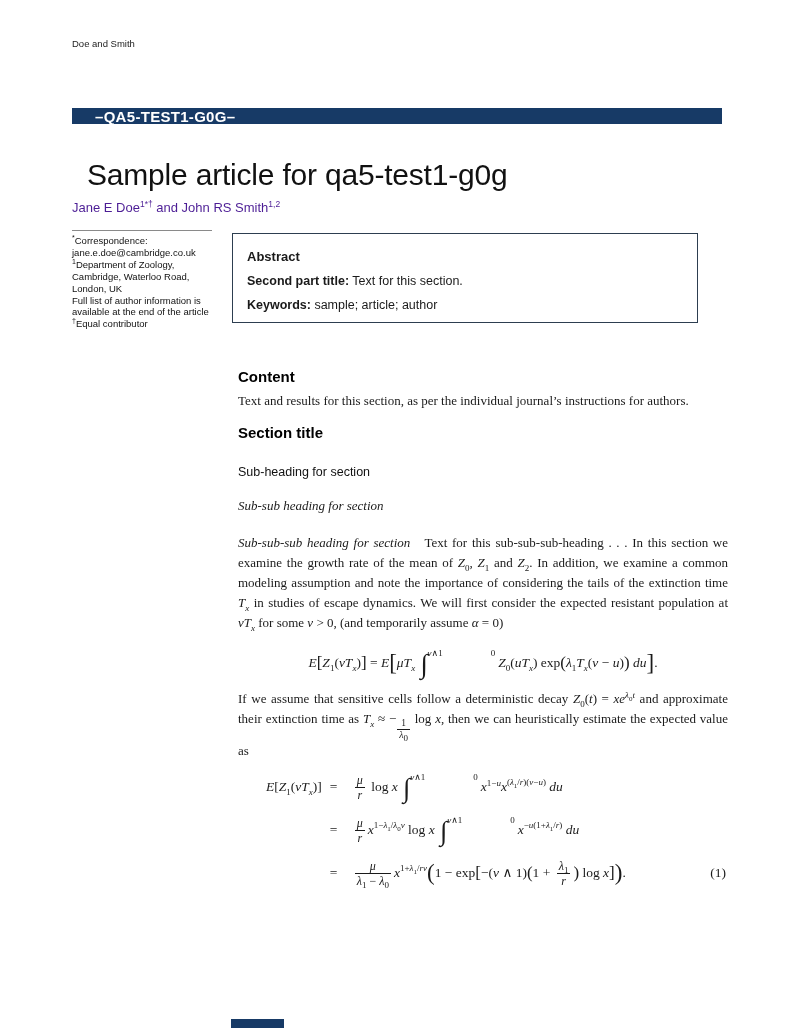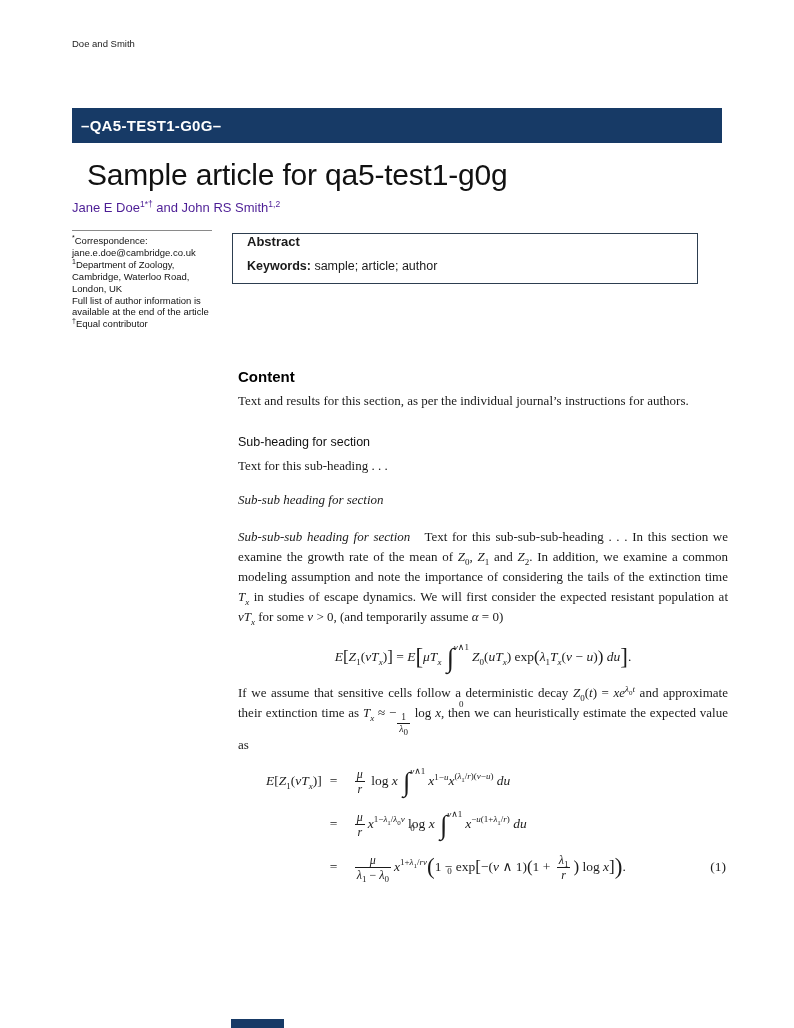--- a/index.html
+++ b/index.html
@@ -1,36 +1,36 @@
 <!DOCTYPE html>
 <html style="--banner_bg: #173a66; --box_border: #2d3e50;"><head>
 <meta charset="utf-8">
 <style>
   html,body{margin:0;padding:0;background:#ffffff;}
   .page{position:relative;width:794px;height:1028px;background:#fff;overflow:hidden;
         font-family:"Liberation Sans",sans-serif;color:#1a1a1a;}
 
   .running-head{position:absolute;left:72px;top:38px;font-size:9.5px;color:#222;}
 
-  .banner{position:absolute;left:72px;top:108px;width:650px;height:35px;
+  .banner{position:absolute;left:72px;top:108px;width:650px;height:16px;
           background:var(--banner_bg,#173a66);color:#fff;display:flex;align-items:center;
-          box-sizing:border-box;padding-left:9px;font-weight:bold;font-size:15px;letter-spacing:.3px;}
+          box-sizing:border-box;padding-left:23px;font-weight:bold;font-size:15px;letter-spacing:.3px;}
 
   .title{position:absolute;left:71px;top:142px;margin:16px;font-size:30px;font-weight:500;
          letter-spacing:-.2px;color:#111;}
 
   .authors{position:absolute;left:72px;top:200px;font-size:13px;color:#4c1d95;}
   .authors sup{font-size:8.5px;}
 
   .sidebar{position:absolute;left:72px;top:230px;width:146px;font-size:9.5px;line-height:11.9px;color:#111;}
   .sidebar .rule{border-top:1px solid #8a8a8a;margin-bottom:4px;width:140px;}
   .sidebar sup{font-size:7px;}
 
   .abstract-box{position:absolute;left:232px;top:233px;width:466px;box-sizing:border-box;
-                border:1.5px solid var(--box_border,#2d3e50);padding:0 14px 8px;}
+                border:1.5px solid var(--box_border,#2d3e50);padding:15px 14px 8px;}
   .abs-head{font-weight:bold;font-size:13px;margin:0 0 10px;}
   .abstract-box p{margin:0 0 9.5px;font-size:12.5px;}
   .abstract-box p:last-child{margin-bottom:2px;}
   .abstract-box b{font-weight:bold;}
 
   .main{position:absolute;left:238px;top:360px;width:490px;
         font-family:"Liberation Serif",serif;font-size:13px;line-height:20px;color:#1a1a1a;}
   .main h2{font-family:"Liberation Sans",sans-serif;font-size:15px;line-height:17px;
            font-weight:bold;color:#000;margin:0;}
   .h-content{margin:8px 0 6px !important;}
@@ -51,21 +51,21 @@
 
   .equation{margin:16px 0 10px;text-align:center;font-size:13.5px;line-height:normal;}
 
   .frac{display:inline-flex;flex-direction:column;text-align:center;vertical-align:middle;
         margin:0 3px;line-height:1.2;font-size:12px;}
   .frac>span{display:block;padding:0 2px;}
   .frac>span:first-child{border-bottom:1px solid #1a1a1a;}
   .frac.fs{font-size:9.5px;vertical-align:-3px;line-height:1.15;margin:0 1px;}
 
   .int{font-size:27px;font-style:normal;vertical-align:-6px;margin-left:5px;line-height:0;}
-  .lims{display:inline-flex;flex-direction:column;justify-content:space-between;height:30px;
+  .lims{display:inline-flex;flex-direction:row;justify-content:space-between;height:30px;
         font-size:9px;vertical-align:middle;margin:0 3px 0 0;line-height:1;padding:0;gap:48px;}
   .lg{font-size:17px;vertical-align:-1px;}
   .xl{font-size:23px;vertical-align:-3px;font-weight:300;}
 
   .eqarray{display:grid;grid-template-columns:max-content 14px 1fr max-content;
            column-gap:8px;row-gap:13px;align-items:center;margin:12px 0 0 28px;
            font-size:13.5px;line-height:normal;}
   .eqarray>div{min-height:18px;}
   .eq-num{justify-self:end;padding-right:2px;}
 
@@ -94,30 +94,31 @@
     <div><sup>1</sup>Department of Zoology,</div>
     <div>Cambridge, Waterloo Road,</div>
     <div>London, UK</div>
     <div>Full list of author information is</div>
     <div>available at the end of the article</div>
     <div><sup>†</sup>Equal contributor</div>
   </aside>
 
   <section class="abstract-box">
     <div class="abs-head">Abstract</div>
+    <p><b>Second part title:</b><span> Text for this section.</span></p>
     <p><b>Keywords:</b><span> sample; article; author</span></p>
   </section>
 
   <main class="main">
     <h2 class="h-content">Content</h2>
     <p class="justify">Text and results for this section, as per the individual journal’s instructions for authors.</p>
 
+    <h2 class="h-section">Section title</h2>
 
     <h3 class="subheading">Sub-heading for section</h3>
-    <p>Text for this sub-heading . . .</p>
 
     <h4 class="subsub">Sub-sub heading for section</h4>
 
     <p class="justify runin-para"><i>Sub-sub-sub heading for section</i>&nbsp;&nbsp;&nbsp;Text for this sub-sub-sub-heading . . . In this section we examine the growth rate of the mean of <i>Z</i><sub>0</sub>, <i>Z</i><sub>1</sub> and <i>Z</i><sub>2</sub>. In addition, we examine a common modeling assumption and note the importance of considering the tails of the extinction time <i>T<sub>x</sub></i> in studies of escape dynamics. We will first consider the expected resistant population at <i>vT<sub>x</sub></i> for some <i>v</i> &gt; 0, (and temporarily assume <i>α</i> = 0)</p>
 
     <div class="equation"><i>E</i><span class="lg">[</span><i>Z</i><sub>1</sub>(<i>vT<sub>x</sub></i>)<span class="lg">]</span> = <i>E</i><span class="xl">[</span><i>μT<sub>x</sub></i><span class="int">∫</span><span class="lims">
           <span><i>v</i>∧1</span>
           <span>0</span>
         </span><i>Z</i><sub>0</sub>(<i>uT<sub>x</sub></i>) exp<span class="lg">(</span><i>λ</i><sub>1</sub><i>T<sub>x</sub></i>(<i>v</i> − <i>u</i>)<span class="lg">)</span> <i>du</i><span class="xl">]</span>.</div>
 

